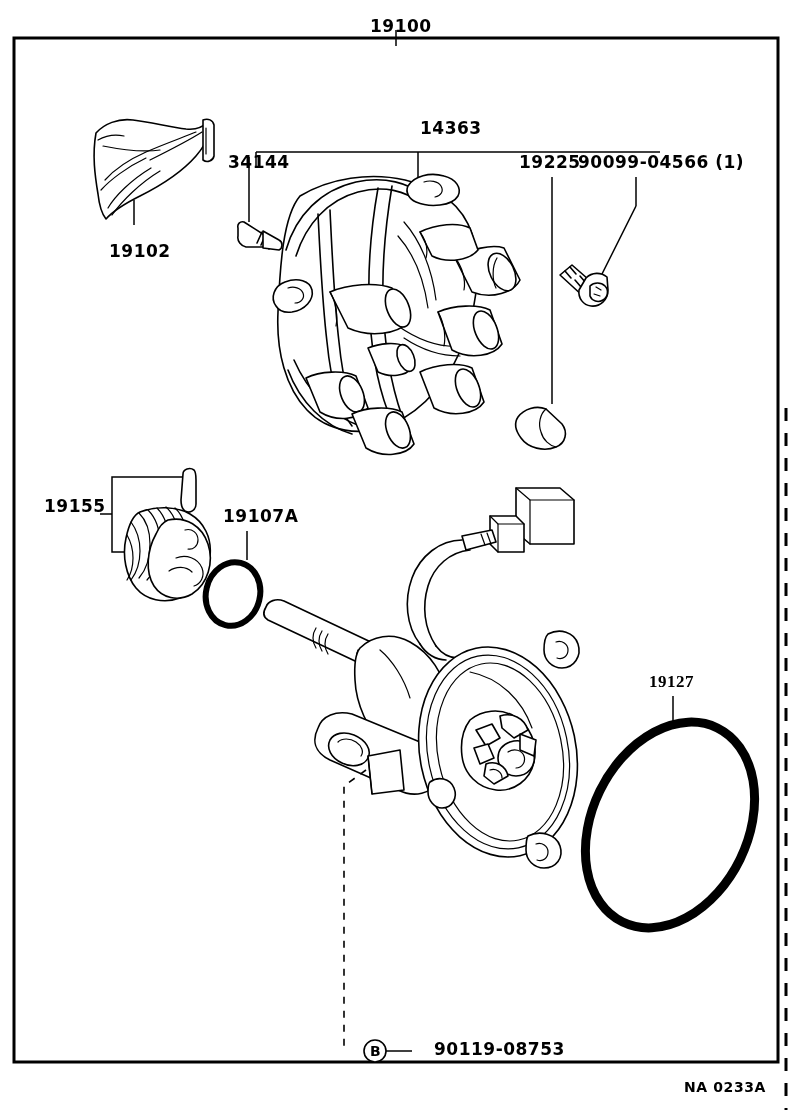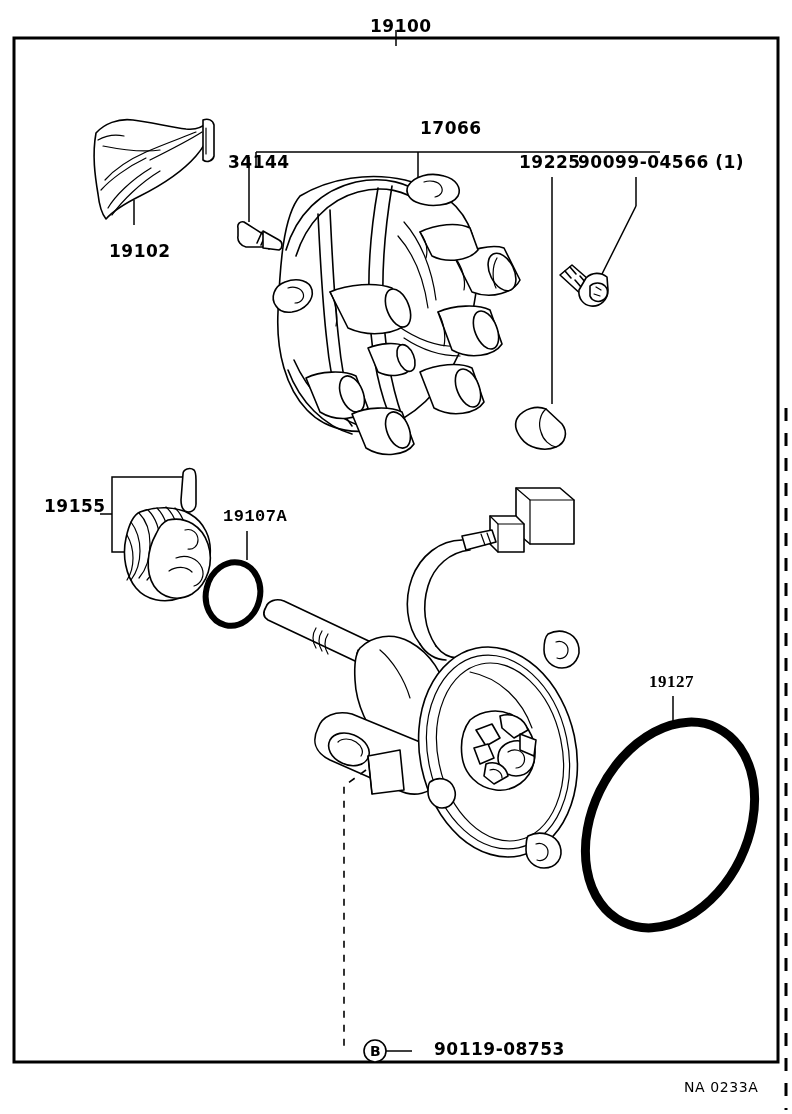--- a/index.html
+++ b/index.html
@@ -32,21 +32,21 @@
     font-size: 17px;
     font-weight: 700;
     letter-spacing: 0.5px;
     color: #000;
     white-space: nowrap;
     line-height: 1;
   }
   .corner-code {
     position: absolute;
     font-size: 14px;
-    font-weight: 400;
+    font-weight: 700;
     letter-spacing: 0.6px;
     color: #000;
     white-space: nowrap;
   }
 </style>
 </head>
 <body>
 
 <div id="sheet">
 
@@ -306,33 +306,33 @@
     </g>
 
     <g>
       <circle class="stf" cx="375" cy="1051" r="11"></circle>
       <path class="lead" d="M386,1051 L412,1051" stroke-width="2.5"></path>
     </g>
   </svg>
 
   <div class="lbl" style="left:370px; top:18px;">19100</div>
 
-  <div class="lbl" style="left:420px; top:120px;">17066</div>
+  <div class="lbl" style="left:420px; top:120px;">14363</div>
 
   <div class="lbl" style="left:228px; top:154px;">34144</div>
 
   <div class="lbl" style="left:519px; top:154px;">19225</div>
 
   <div class="lbl" style="left:578px; top:154px;">90099-04566 (1)</div>
 
   <div class="lbl" style="left:109px; top:243px;">19102</div>
 
   <div class="lbl" style="left:44px; top:498px;">19155</div>
 
-  <div class="lbl" style="left:223px; top:508px;font-family:Liberation Mono, monospace;">19107A</div>
+  <div class="lbl" style="left:223px; top:508px;">19107A</div>
 
   <div class="lbl" style="left:649px; top:673px;font-family:Liberation Serif, serif;">19127</div>
 
   <div class="lbl" style="left:434px; top:1041px;">90119-08753</div>
 
   <div class="lbl" style="left:370px; top:1044px; font-size:14px;">B</div>
 
   <div class="corner-code" style="left:684px; top:1079px;">NA 0233A</div>
 
 </div>

